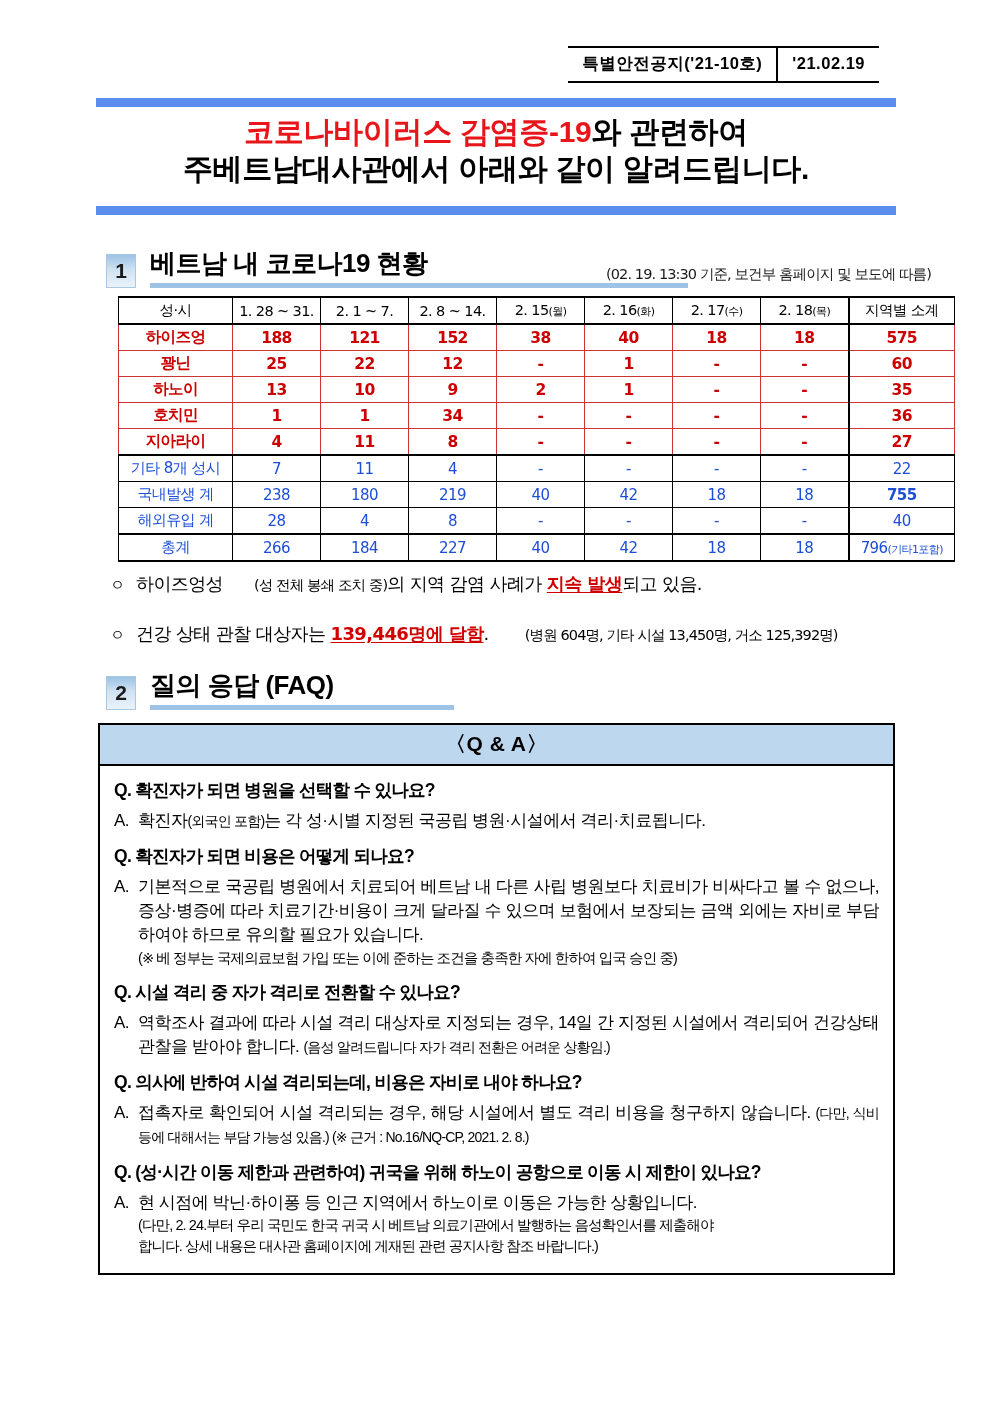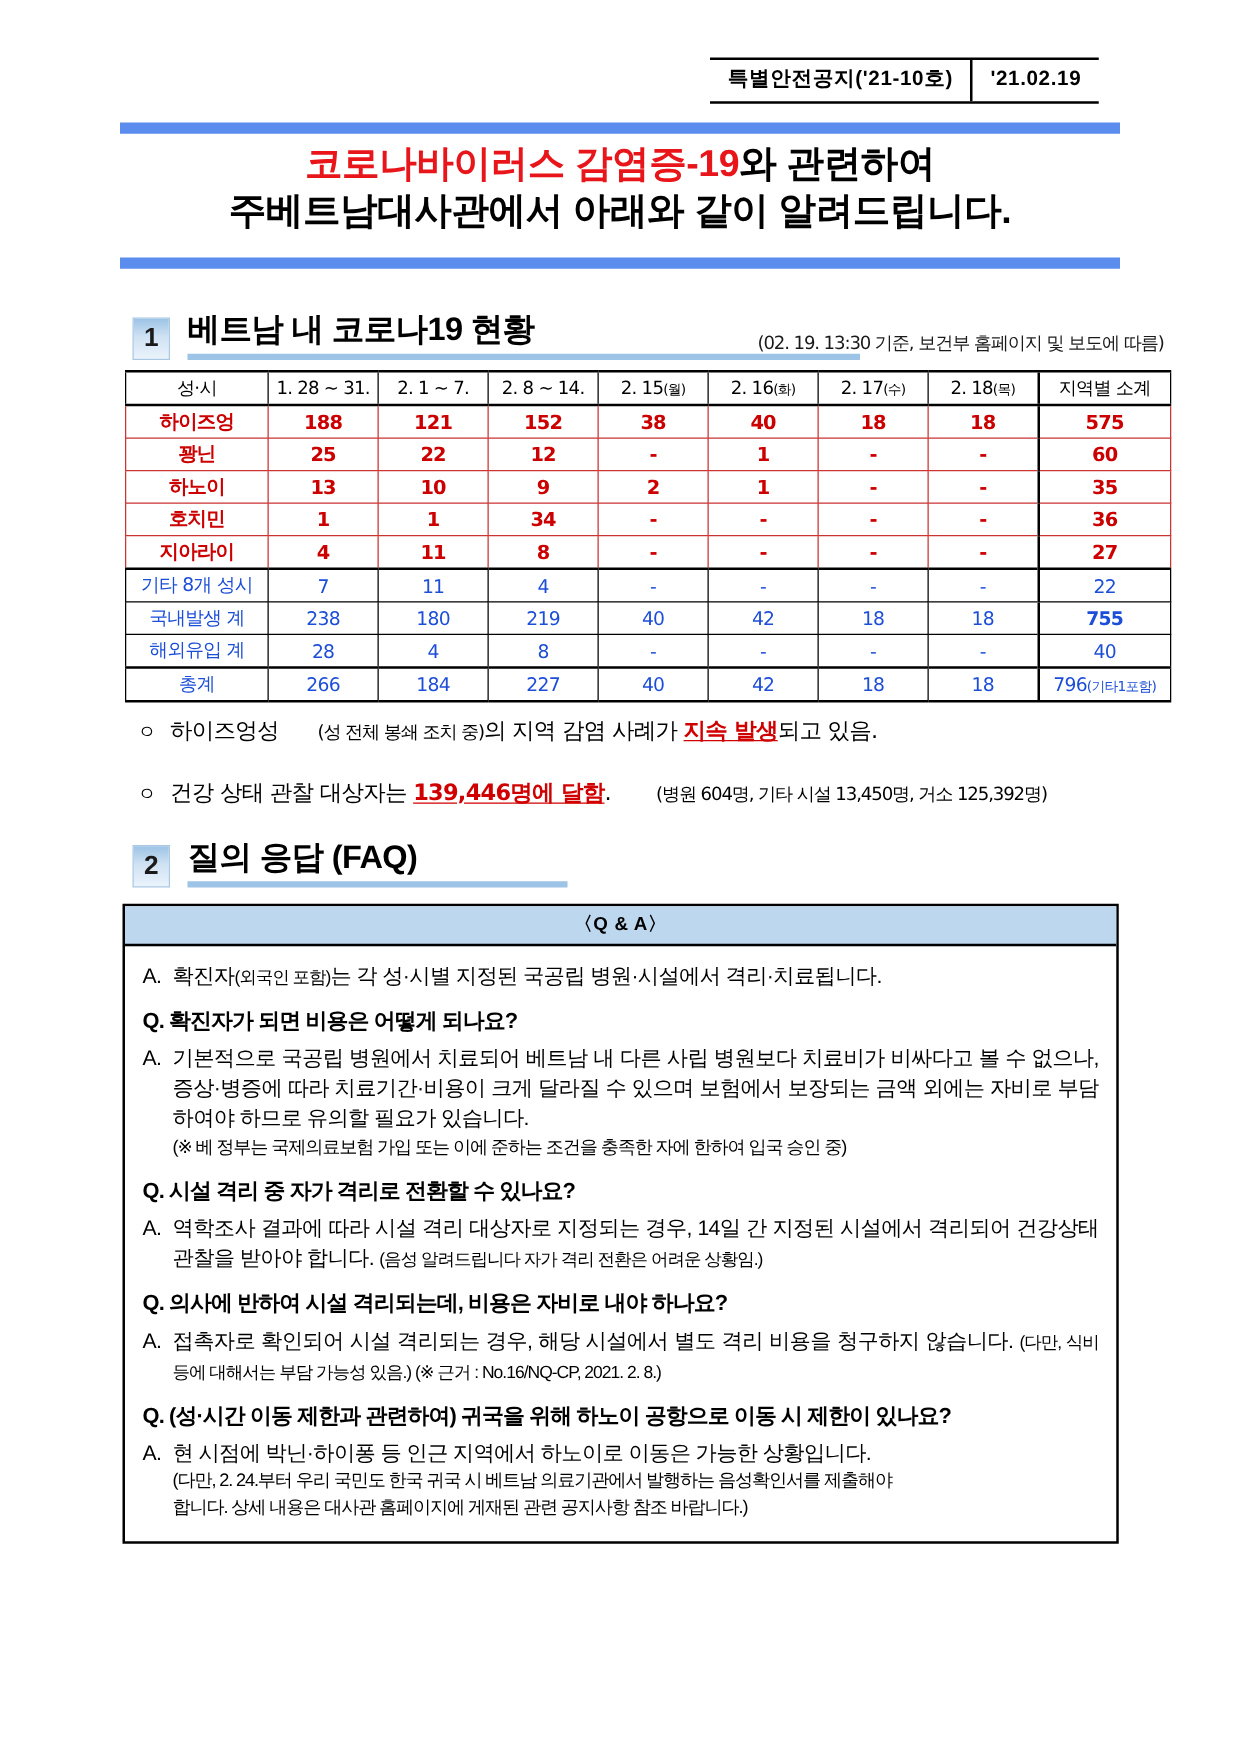--- a/index.html
+++ b/index.html
@@ -116,21 +116,21 @@
     font-family: "DejaVu Sans", sans-serif;
     letter-spacing: -0.9px;
     white-space: nowrap;
     color: #1a1a1a;
   }
 
   
   .stats-table {
     position: absolute;
     top: 296px;
-    left: 100px;
+    left: 118px;
     width: 778px;
     border-collapse: collapse;
     table-layout: fixed;
     font-family: "DejaVu Sans", sans-serif;
   }
   .stats-table col.c-name  { width: 114px; }
   .stats-table col.c-per   { width: 88px; }
   .stats-table col.c-day   { width: 88px; }
   .stats-table col.c-sum   { width: 106px; }
 
@@ -220,21 +220,21 @@
     left: 98px;
     width: 797px;
     box-sizing: border-box;
     border: 2px solid #000;
     background: #fff;
   }
   .faq-head {
     background: #BDD7EE;
     border-bottom: 2px solid #000;
     text-align: center;
-    font-size: 15px;
+    font-size: 21px;
     font-weight: bold;
     padding: 5px 0 6px 0;
     letter-spacing: 0.5px;
   }
   .faq-body {
     padding: 12px 14px 14px 14px;
   }
   .qa-item { margin-bottom: 11px; }
   .qa-item:last-child { margin-bottom: 2px; }
 
@@ -442,20 +442,21 @@
     <div class="sec-title-wrap" style="padding-right:120px;">
       <span class="sec-title">질의 응답 (FAQ)</span>
     </div>
   </div>
 
   <div class="faq-box">
     <div class="faq-head">〈Q &amp; A〉</div>
     <div class="faq-body">
 
       <div class="qa-item">
+        <div class="q-line">Q. 확진자가 되면 병원을 선택할 수 있나요?</div>
         <div class="a-line">
           <span class="a-mark">A.</span>
           <span class="a-text">
               <span class="nowrap-line"><span>확진자</span><span class="inline-small">(외국인 포함)</span><span>는 각 성·시별 지정된 국공립 병원·시설에서 격리·치료됩니다.</span></span>
             </span>
         </div>
       </div>
 
       <div class="qa-item">
         <div class="q-line">Q. 확진자가 되면 비용은 어떻게 되나요?</div>

